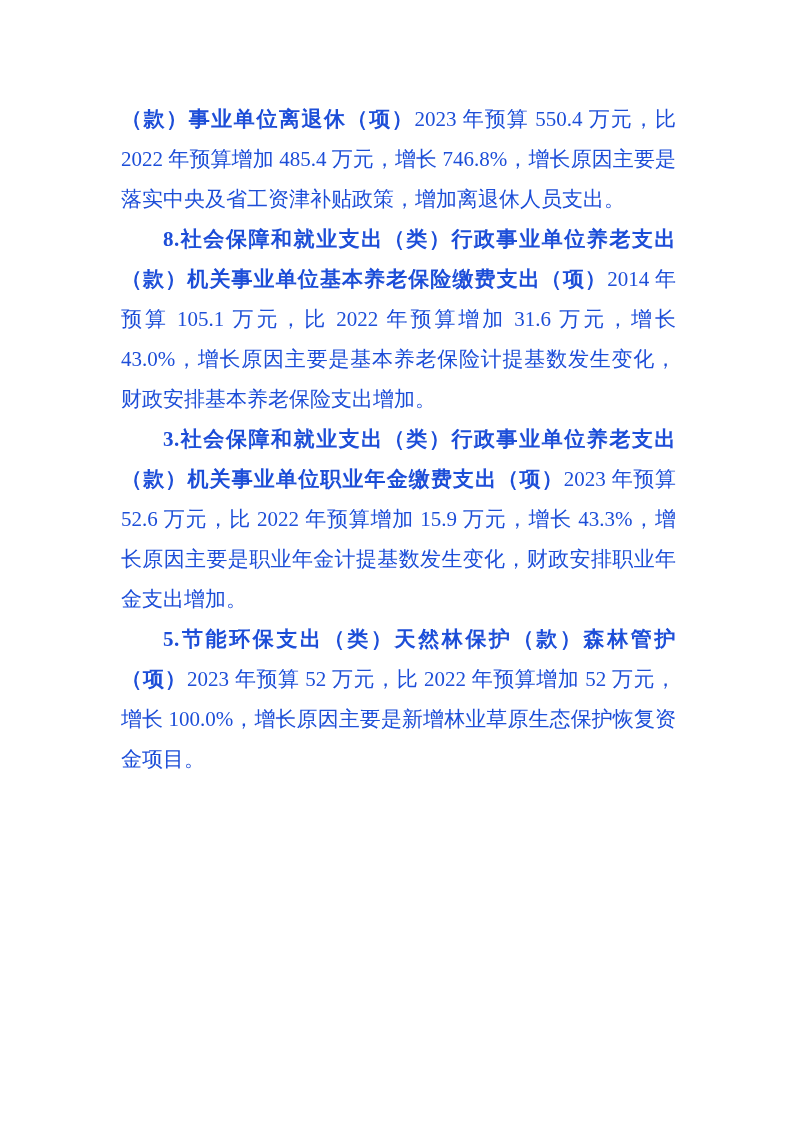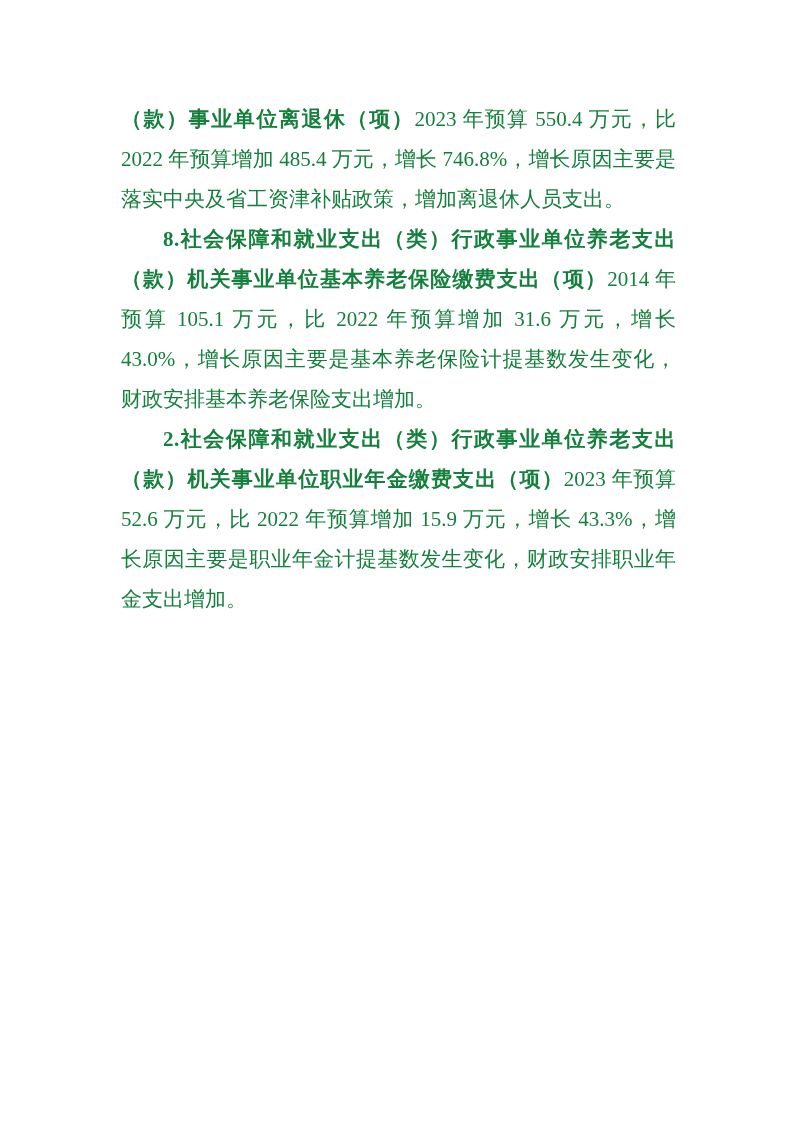--- a/index.html
+++ b/index.html
@@ -7,21 +7,21 @@
     padding: 0;
     background: #ffffff;
   }
   .page {
     position: relative;
     width: 794px;
     height: 978px;
     background: #ffffff;
     overflow: hidden;
     font-family: "Liberation Serif", "DejaVu Serif", serif;
-    color: #15803d;
+    color: #1d4ed8;
   }
   .content {
     position: absolute;
     top: 99px;
     left: 121px;
     width: 555px;
     font-size: 21px;
     line-height: 40px;
     text-align: justify;
   }
@@ -57,22 +57,25 @@
 
     <p class="para">
       <span class="lead">（款）事业单位离退休（项）</span><span class="body-text">2023 年预算 550.4 万元，比 2022 年预算增加 485.4 万元，增长 746.8%，增长原因主要是落实中央及省工资津补贴政策，增加离退休人员支出。</span>
     </p>
 
     <p class="para indent">
       <span class="lead">8.社会保障和就业支出（类）行政事业单位养老支出（款）机关事业单位基本养老保险缴费支出（项）</span><span class="body-text">2014 年预算 105.1 万元，比 2022 年预算增加 31.6 万元，增长 43.0%，增长原因主要是基本养老保险计提基数发生变化，财政安排基本养老保险支出增加。</span>
     </p>
 
     <p class="para indent">
-      <span class="lead">2.社会保障和就业支出（类）行政事业单位养老支出（款）机关事业单位职业年金缴费支出（项）</span><span class="body-text">2023 年预算 52.6 万元，比 2022 年预算增加 15.9 万元，增长 43.3%，增长原因主要是职业年金计提基数发生变化，财政安排职业年金支出增加。</span>
+      <span class="lead">3.社会保障和就业支出（类）行政事业单位养老支出（款）机关事业单位职业年金缴费支出（项）</span><span class="body-text">2023 年预算 52.6 万元，比 2022 年预算增加 15.9 万元，增长 43.3%，增长原因主要是职业年金计提基数发生变化，财政安排职业年金支出增加。</span>
     </p>
 
 
+    <p class="para indent">
+      <span class="lead">5.节能环保支出（类）天然林保护（款）森林管护（项）</span><span class="body-text">2023 年预算 52 万元，比 2022 年预算增加 52 万元，增长 100.0%，增长原因主要是新增林业草原生态保护恢复资金项目。</span>
+    </p>
 
 
   </div>
 
   <div class="page-number">- 24 -</div>
 </div>
 
 </body></html>

